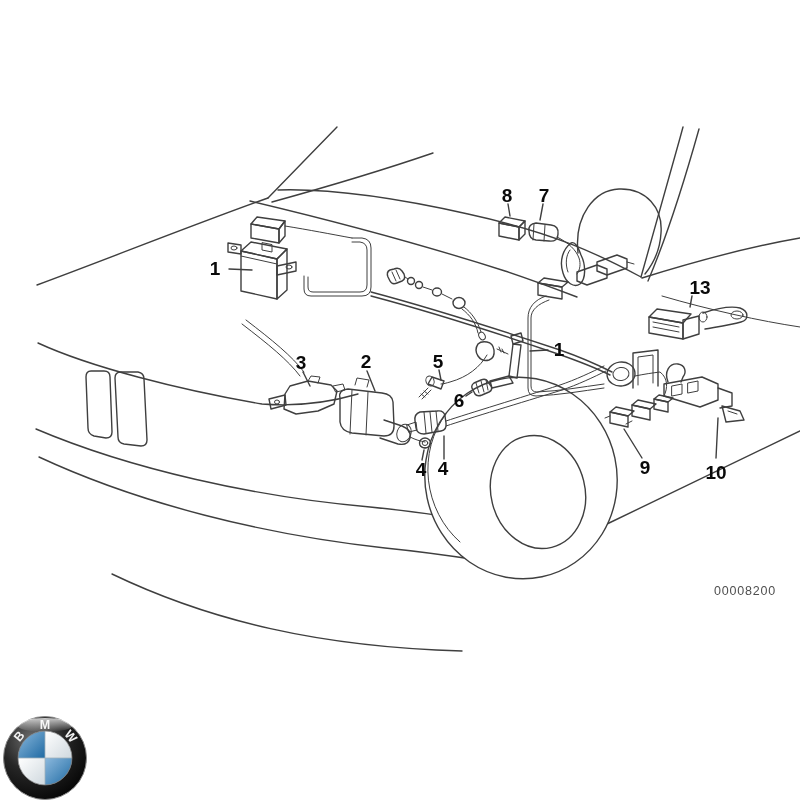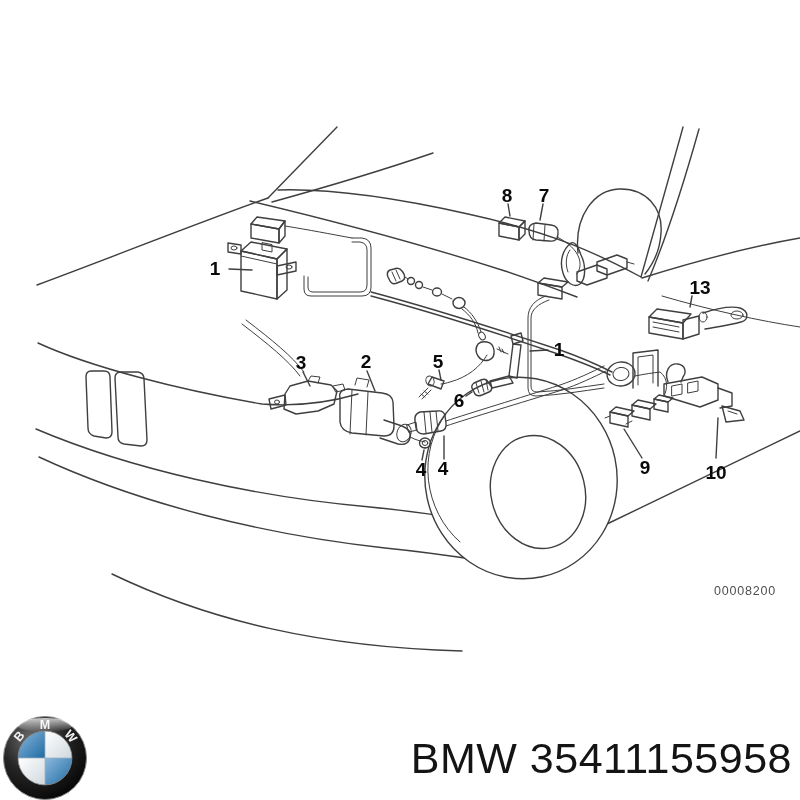--- a/index.html
+++ b/index.html
@@ -280,16 +280,15 @@
       <path d="M0,0 L-27,0 A27,27 0 0 0 0,27 Z" fill="url(#whtG)"></path>
       <path d="M-27,0 L27,0 M0,-27 L0,27" stroke="#9fb0bb" stroke-width="0.8" fill="none"></path>
       <circle cx="0" cy="0" r="27" fill="none" stroke="#777" stroke-width="0.8"></circle>
       <g font-family="Liberation Sans, sans-serif" font-size="12.5" font-weight="bold" fill="#f2f2f2" text-anchor="middle">
         <text transform="rotate(-50)" x="0" y="-29.5">B</text>
         <text x="0" y="-29.5">M</text>
         <text transform="rotate(50)" x="0" y="-29.5">W</text>
       </g>
       <ellipse cx="0" cy="-33" rx="28" ry="7" fill="url(#gloG)"></ellipse>
     </svg>
-    <div class="part-number">BMW 35411155958</div>
   </div>
 
 </div>
 
 </body></html>

